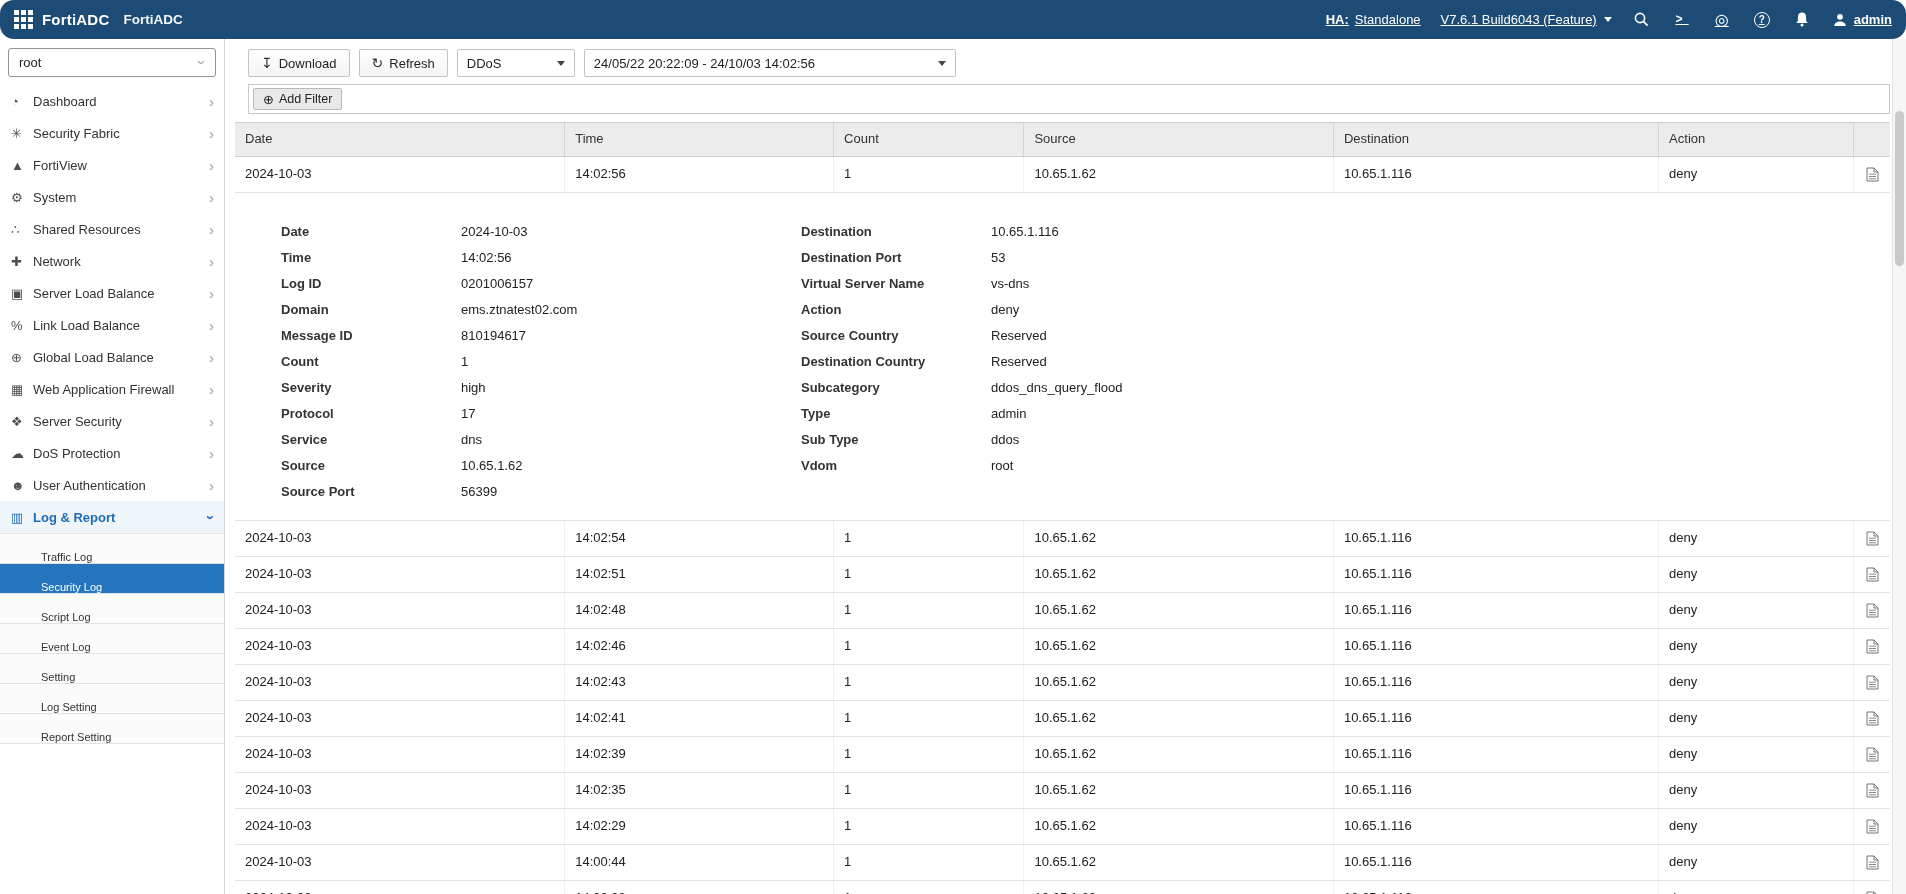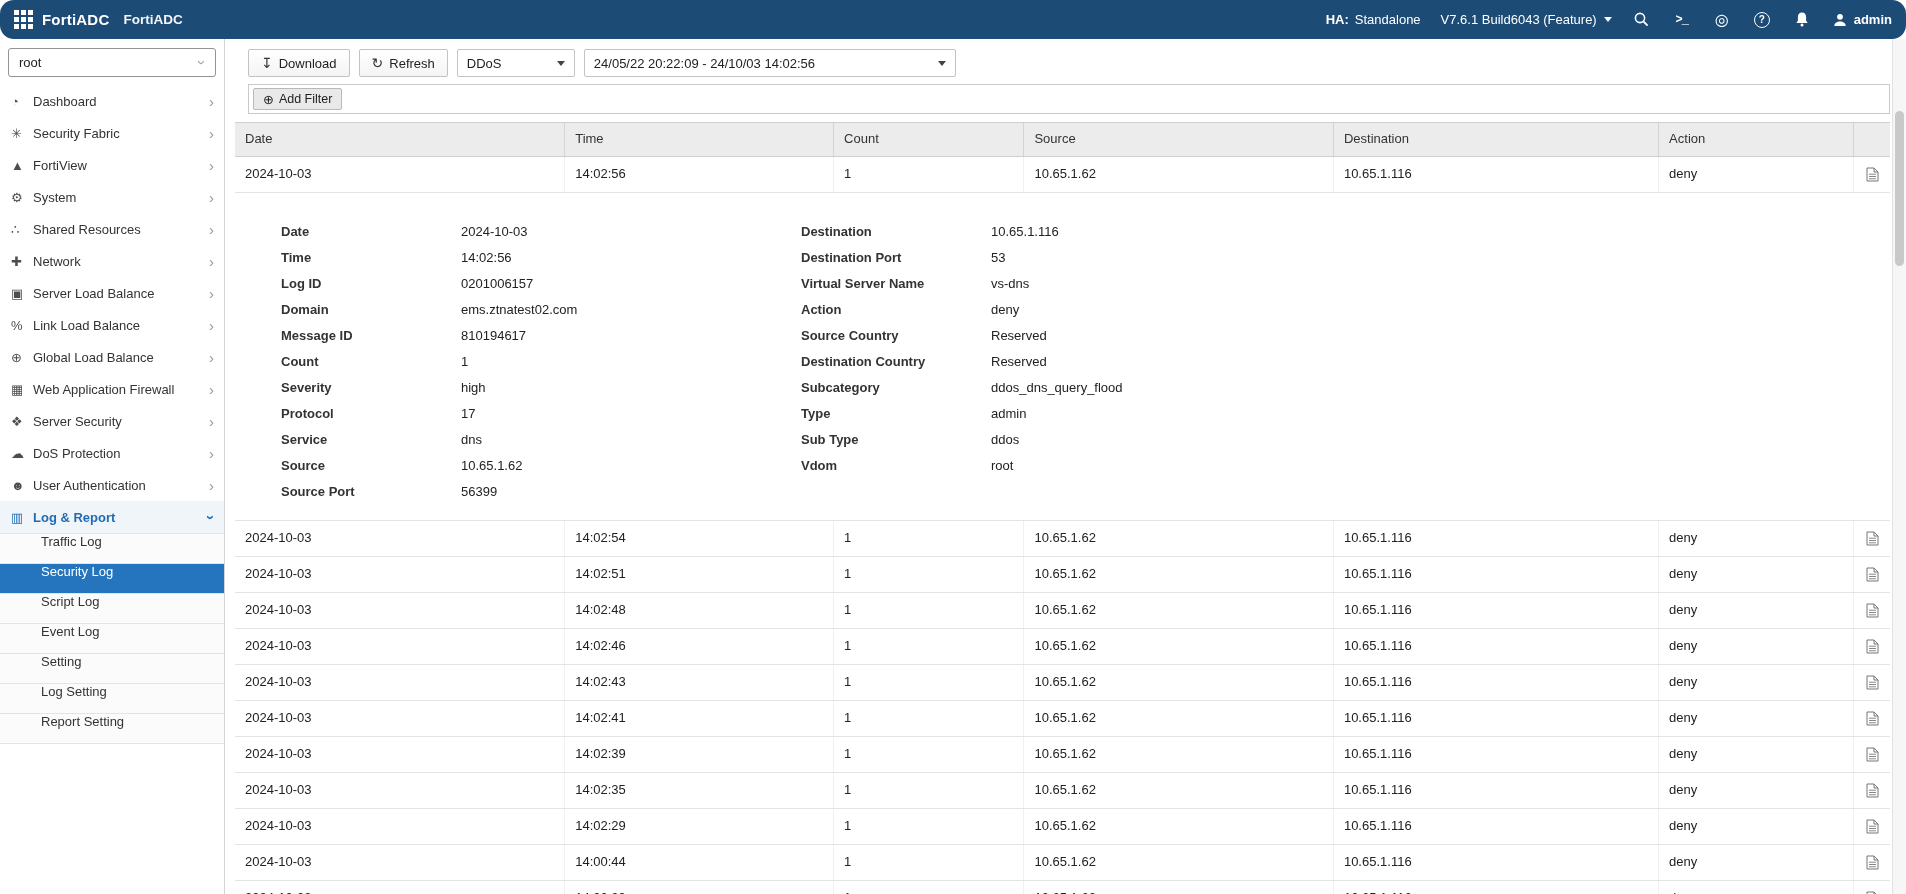--- a/index.html
+++ b/index.html
@@ -4,21 +4,21 @@
 <style>
   * { box-sizing: border-box; margin: 0; padding: 0; }
   html,body { width:1906px; height:894px; overflow:hidden; background:#fff;
     font-family:"Liberation Sans","DejaVu Sans",sans-serif; font-size:13px; color:#222; }
 
   
   .topbar { height:39px; background:#1c4b76; color:#fff; display:flex; align-items:center; padding:0 14px;border-radius:14px; }
   .logo-grid { display:flex; align-items:center; margin-right:9px; }
   .brand { font-weight:bold; font-size:15px; letter-spacing:.2px; }
   .hostname { font-size:13.5px; font-weight:600; margin-left:14px; opacity:.95; }
-  .tb-right { margin-left:auto; display:flex; align-items:center; gap:20px; font-size:13px; }
+  .tb-right { margin-left:auto; display:flex; align-items:center; gap:20px; font-size:13px;text-decoration:underline; }
   .ha-wrap { display:flex; gap:6px; align-items:center; }
   .ha-label { font-weight:bold; }
   .ver-wrap { display:flex; align-items:center; gap:7px; cursor:pointer; }
   .caret-w { width:0; height:0; border-left:4px solid transparent; border-right:4px solid transparent; border-top:5px solid #fff; }
   .tb-icon { width:20px; height:20px; display:flex; align-items:center; justify-content:center; cursor:pointer; }
   .cli-glyph { font-family:"Liberation Mono","DejaVu Sans Mono",monospace; font-weight:bold; font-size:12px; letter-spacing:-1px; }
   .record-glyph { font-size:16px; line-height:1; }
   .help-circle { width:16px; height:16px; border:1.5px solid #fff; border-radius:50%; display:flex; align-items:center; justify-content:center; font-size:10px; font-weight:bold; }
   .admin-wrap { display:flex; align-items:center; gap:6px; cursor:pointer; font-weight:bold; }
 
@@ -32,21 +32,21 @@
   .chev { color:#999; font-size:15px; line-height:1; }
   .chev-down { display:inline-block; transform:rotate(90deg); }
   .nav-item { height:32px; display:flex; align-items:center; padding:0 10px 0 11px; cursor:pointer; color:#333; }
   .nav-item .glyph { width:22px; color:#4d4d4d; font-size:13px; text-align:left; }
   .nav-item .lbl { font-size:13px; }
   .nav-item .chev { margin-left:auto; }
   .nav-item.expanded { background:#f0f5fa; color:#1e6cb5; font-weight:bold; }
   .nav-item.expanded .glyph { color:#1e6cb5; }
   .nav-item.expanded .chev { color:#1e6cb5; }
   .sub-items { border-top:1px solid #e4e4e4; }
-  .sub-item { height:30px; display:flex; align-items:flex-start; padding-left:41px; border-bottom:1px solid #e4e4e4; background:#fbfbfb; cursor:pointer; color:#333; font-size:13px; }
+  .sub-item { height:30px; display:flex; align-items:flex-end; padding-left:41px; border-bottom:1px solid #e4e4e4; background:#fbfbfb; cursor:pointer; color:#333; font-size:11px; }
   .sub-item.selected { background:#2575be; color:#fff; }
 
   
   .toolbar { display:flex; gap:9px; margin:10px 0 7px 13px; height:28px; }
   .btn { display:flex; align-items:center; gap:6px; height:28px; padding:0 12px; background:linear-gradient(#ffffff,#f4f4f4); border:1px solid #c3c3c3; border-radius:2px; cursor:pointer; font-size:13px; color:#222; }
   .btn .bicon { font-size:14px; color:#333; line-height:1; }
   .selectbox { display:flex; align-items:center; justify-content:space-between; height:28px; border:1px solid #c3c3c3; border-radius:2px; background:#fff; padding:0 9px; cursor:pointer; font-size:13px; }
   .sel-caret { width:0; height:0; border-left:4px solid transparent; border-right:4px solid transparent; border-top:5px solid #444; margin-left:10px; }
   .sel-type { width:118px; }
   .sel-range { width:372px; }

